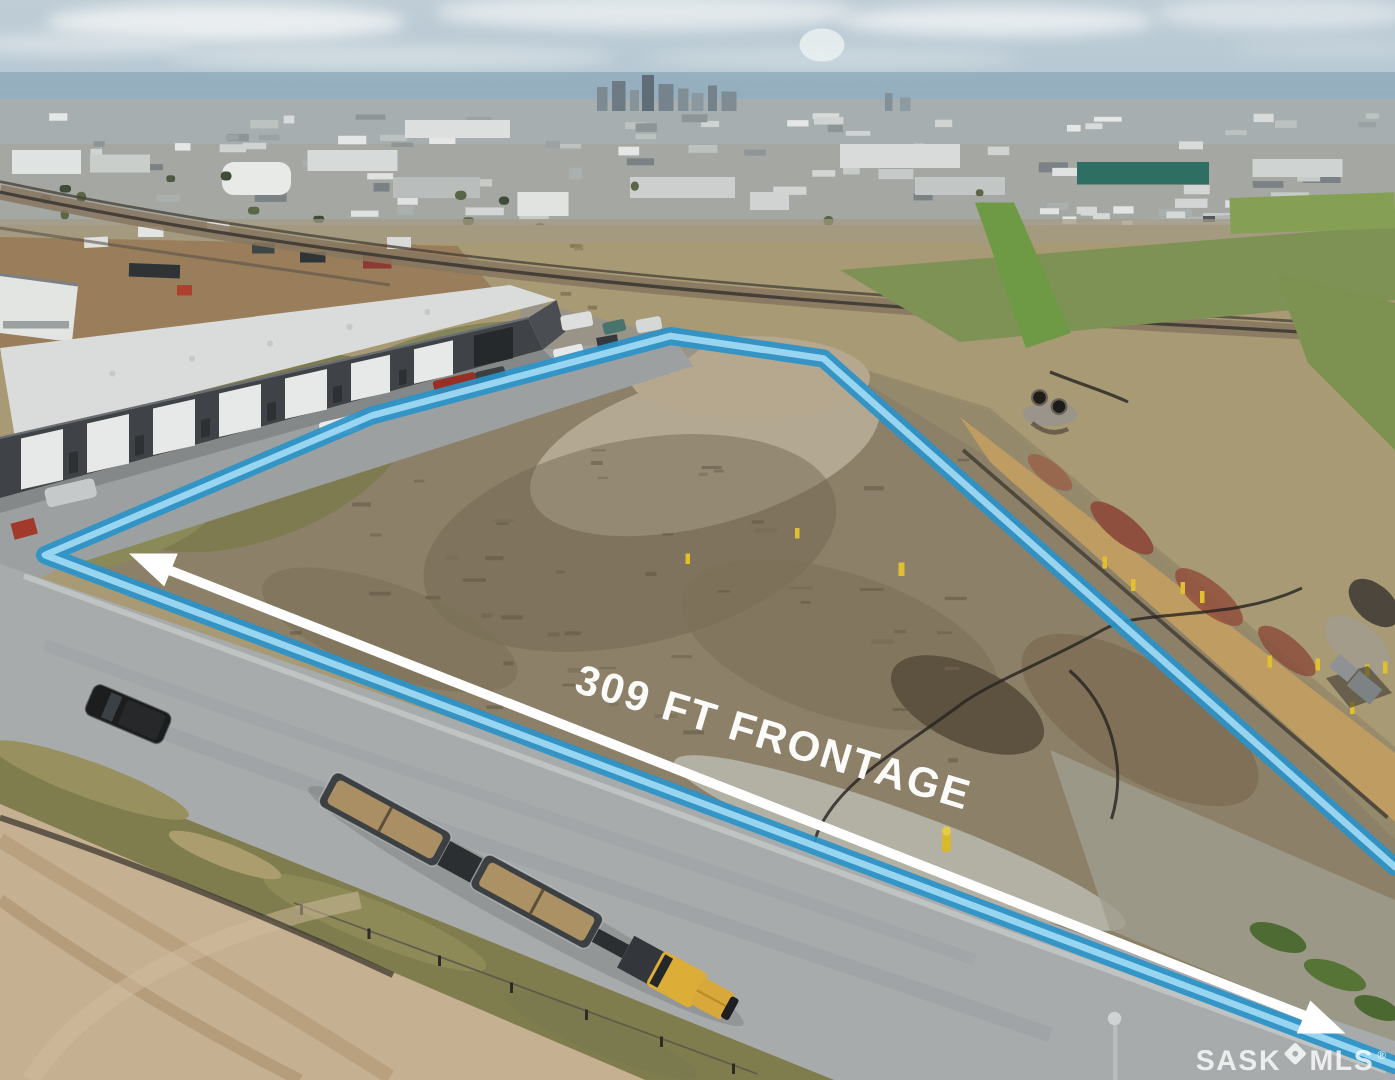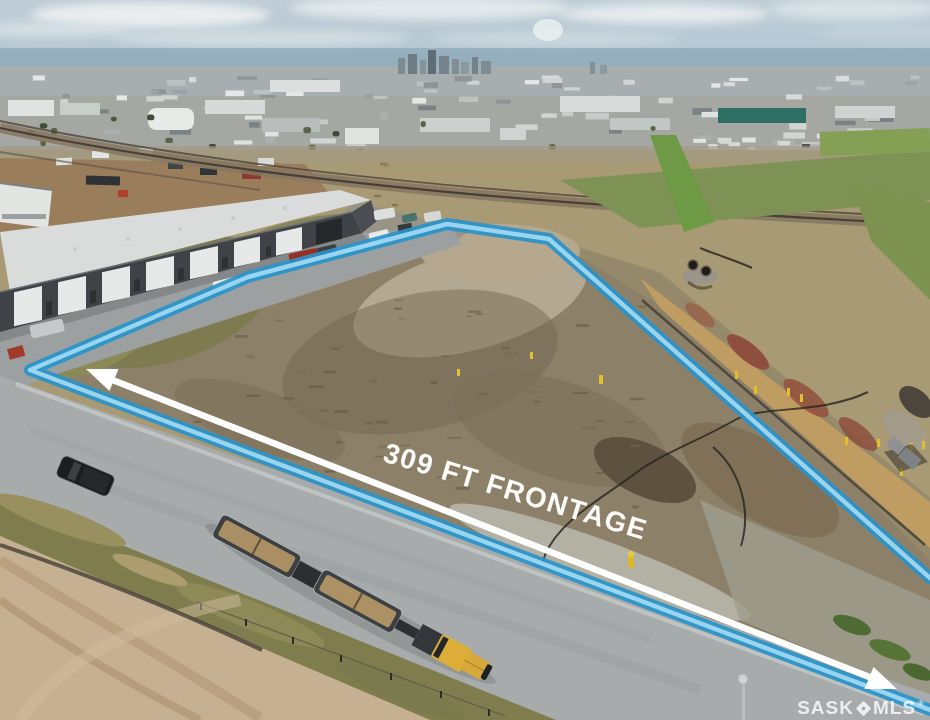--- a/index.html
+++ b/index.html
@@ -8,21 +8,21 @@
   #stage svg{position:absolute;left:0;top:0;}
   
   .sky{position:absolute;left:0;top:0;width:930px;height:84px;
        background:linear-gradient(#bfcdd6 0%,#b7c9d4 55%,#9db4c3 100%);}
   .cloud{position:absolute;border-radius:50%;filter:blur(5px);}
   
   .frontage-label{position:absolute;left:389px;top:437px;transform:rotate(16.8deg);
       transform-origin:0 0;font-size:28px;font-weight:bold;letter-spacing:1.5px;
       color:var(--label-text,#fff);white-space:nowrap;opacity:.97;}
   
-  .watermark{position:absolute;right:5px;bottom:1px;display:flex;align-items:center;gap:4px;
+  .watermark{position:absolute;right:5px;bottom:1px;display:flex;gap:4px;
       font-size:19px;font-weight:bold;letter-spacing:1px;color:var(--watermark-text,rgba(255,255,255,.78));}
   .wm-diamond{width:11px;height:11px;transform:rotate(45deg);border-radius:1.5px;
       background:radial-gradient(circle at 50% 50%, rgba(255,255,255,0) 0 1.6px, rgba(255,255,255,.8) 2.2px);}
   .wm-reg{font-size:8px;align-self:flex-start;margin-left:-2px;margin-top:2px;}
   
   .boundary-outer{stroke:var(--boundary-outer,#2a93c9);}
   .boundary-inner{stroke:var(--boundary-inner,#9ed8f2);}
   .arrow-part{stroke:var(--arrow,#fff);}
   .arrow-head{fill:var(--arrow,#fff);}
   .cab-yellow{fill:var(--truck-yellow,#dcae38);}

